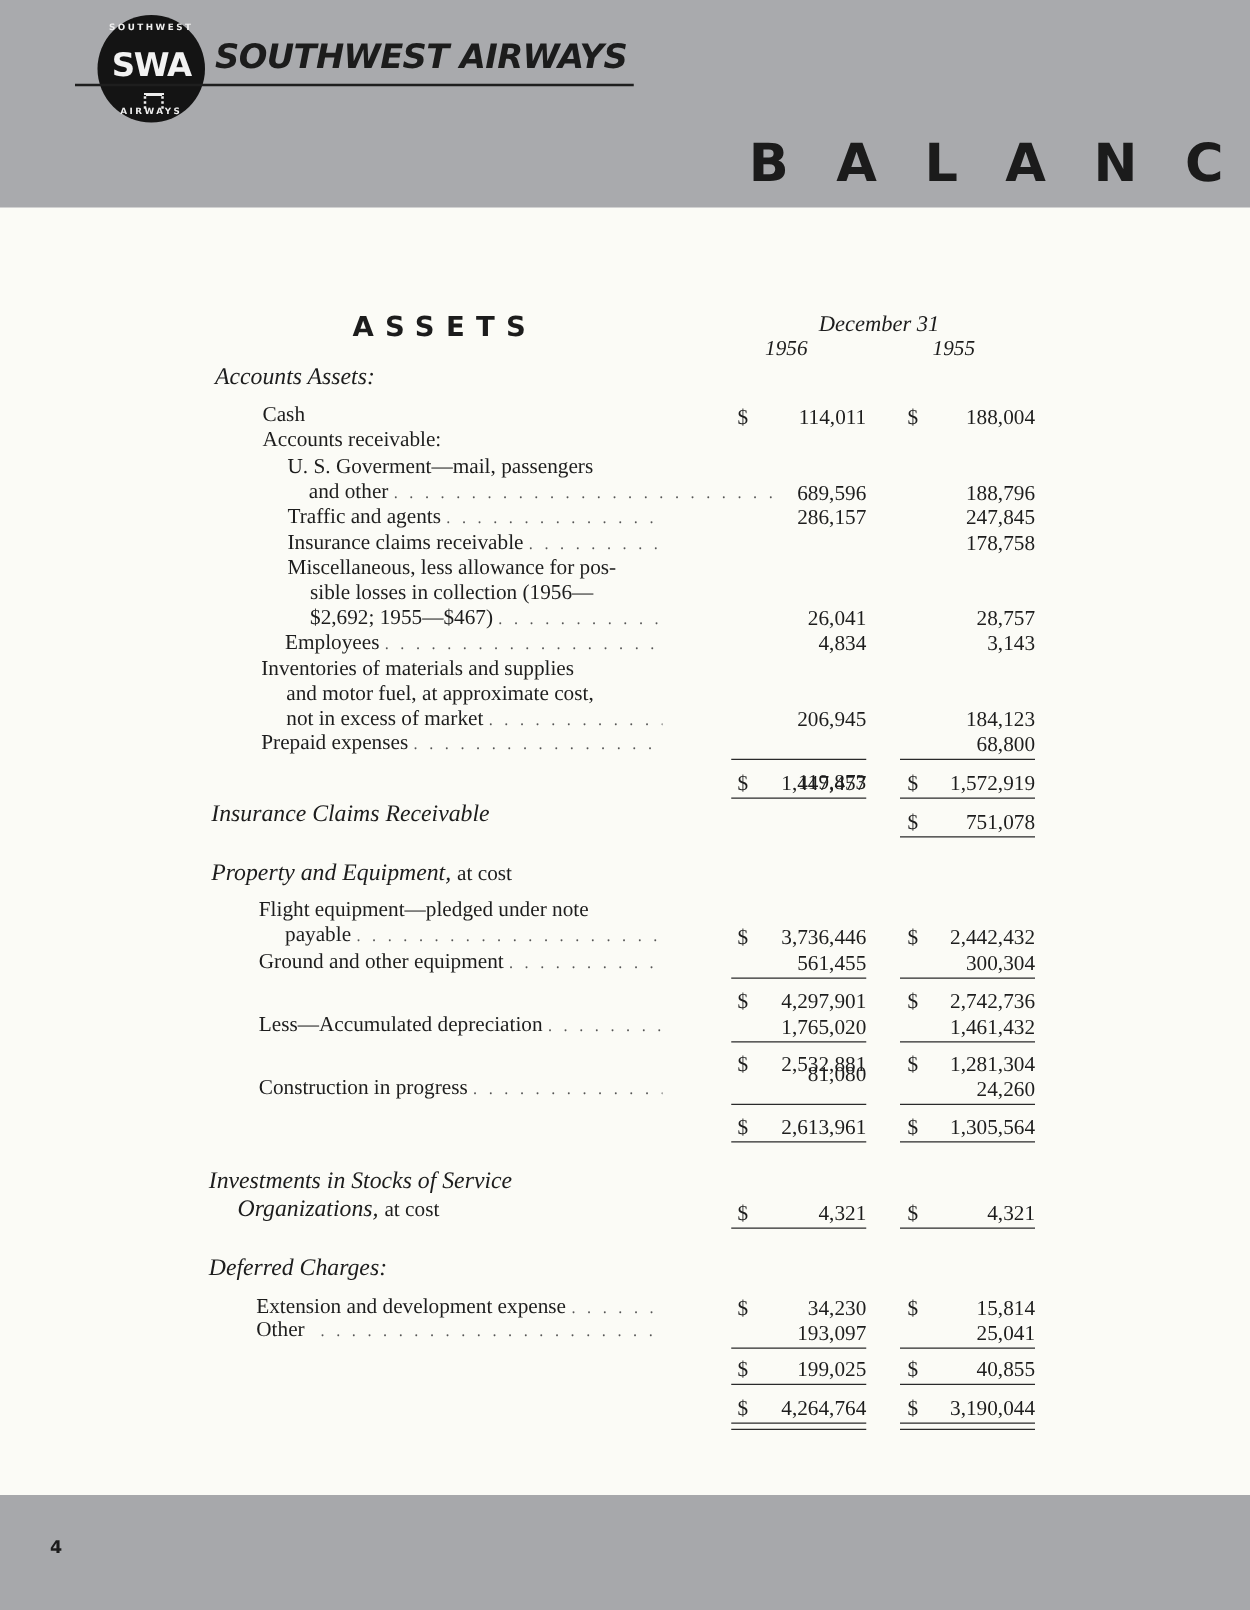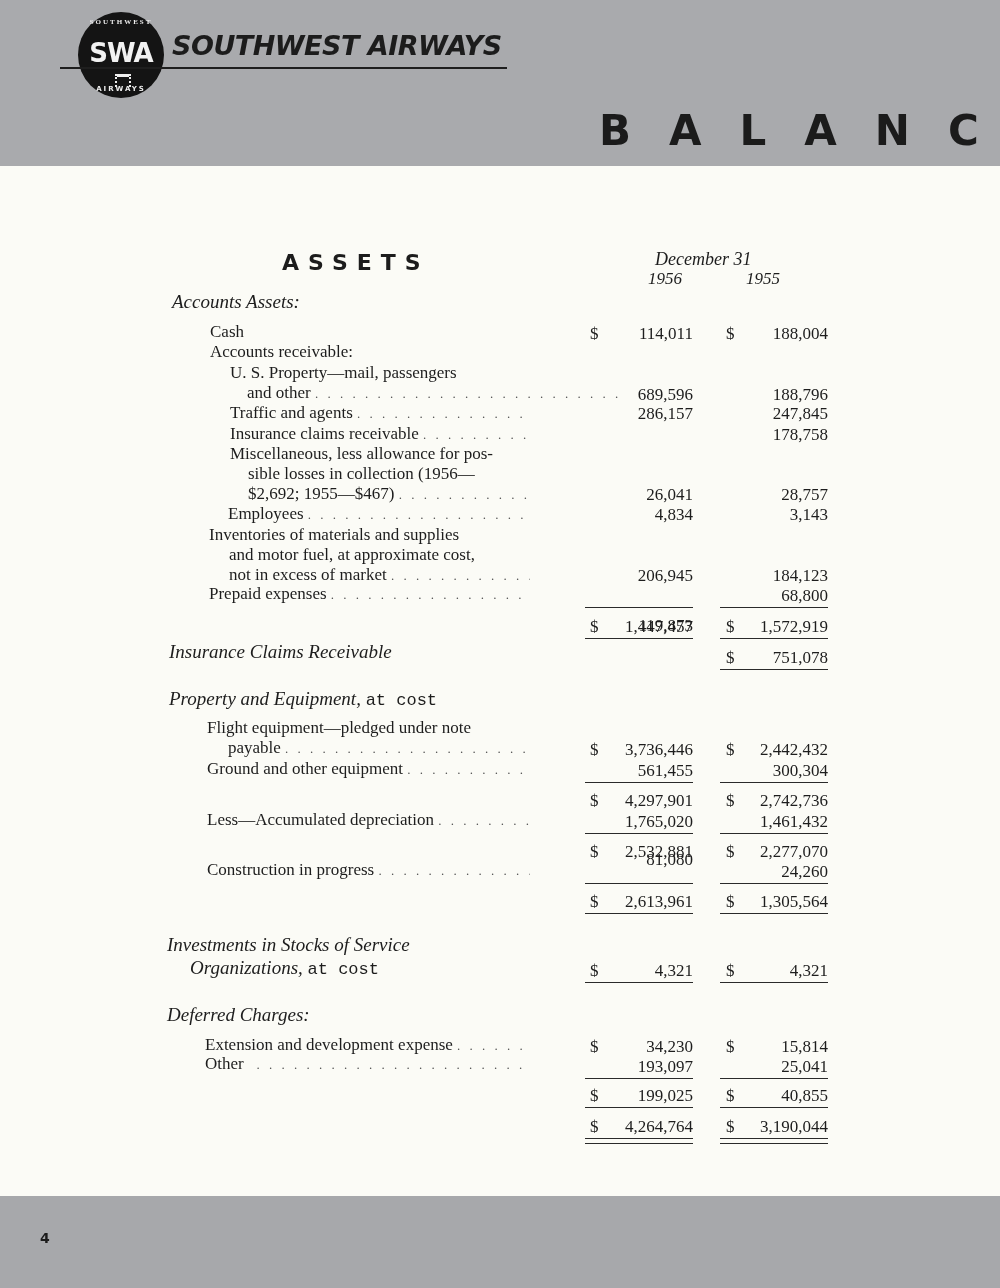--- a/index.html
+++ b/index.html
@@ -19,21 +19,21 @@
   }
   .logo {
     position: absolute; left: 78px; top: 12px; width: 86px; height: 86px;
     border-radius: 50%; background: #141414;
   }
   .logo .ring-top, .logo .ring-bot {
     position: absolute; left: 0; width: 86px; text-align: center;
     color: #eee; font-family: "DejaVu Sans", sans-serif; font-size: 7px;
     letter-spacing: 2px; font-weight: bold;
   }
-  .logo .ring-top { top: 6px; font-family: Liberation Serif, serif; }
+  .logo .ring-top { top: 6px; }
   .logo .ring-bot { bottom: 5px; }
   .logo .swa {
     position: absolute; left: 0; top: 26px; width: 86px; text-align: center;
     color: #f2f2f2; font-family: "DejaVu Sans", sans-serif; font-weight: bold;
     font-size: 26px; letter-spacing: -1px;
   }
   .logo .bird {
     position: absolute; left: 37px; top: 62px; width: 12px; height: 10px;
     border-top: 3px solid #eee; border-left: 2px dotted #eee; border-right: 2px dotted #eee;
   }
@@ -57,26 +57,26 @@
 
   .assets-head {
     position: absolute; left: 282px; top: 250px;
     font-family: "DejaVu Sans", sans-serif; font-weight: bold; font-size: 22px;
     letter-spacing: 9px; color: #1c1c1c;
   }
   .date-head {
     position: absolute; left: 655px; top: 249px; font-style: italic; font-size: 18px;
   }
   .yr { position: absolute; top: 269px; font-style: italic; font-size: 17px; }
-  .yr1 { left: 648px; }
+  .yr1 { left: 612px; }
   .yr2 { left: 746px; }
 
   .lbl { position: absolute; font-size: 17px; white-space: nowrap; line-height: 20px; }
   .sec { font-style: italic; font-size: 19px; }
-  .sec .plain { font-style: normal; font-size: 17px; font-family: Liberation Mono, monospace; }
+  .sec .plain { font-style: normal; font-size: 17px; }
   .dots { letter-spacing: 3px; color: #555; font-size: 13px; }
 
   .num {
     position: absolute; font-size: 17px; line-height: 20px; text-align: right; white-space: nowrap;
   }
   .c1 { left: 585px; width: 108px; }
   .c2 { left: 720px; width: 108px; }
   .dollar { position: absolute; font-size: 17px; line-height: 20px; }
   .d1 { left: 590px; }
   .d2 { left: 726px; }
@@ -106,21 +106,21 @@
 
 <div class="lbl sec" style="left:172px;top:292px">Accounts Assets:</div>
 
 <div class="lbl" style="left:210px;top:322px">Cash</div>
 <div class="dollar d1" style="top:324px">$</div>
 <div class="num c1" style="top:324px">114,011</div>
 <div class="dollar d2" style="top:324px">$</div>
 <div class="num c2" style="top:324px">188,004</div>
 
 <div class="lbl" style="left:210px;top:342px">Accounts receivable:</div>
-<div class="lbl" style="left:230px;top:363px">U. S. Property—mail, passengers</div>
+<div class="lbl" style="left:230px;top:363px">U. S. Goverment—mail, passengers</div>
 <div class="lbl" style="left:247px;top:383px"><span>and other</span> <span class="dots">. . . . . . . . . . . . . . . . . . . . . . . . .</span></div>
 <div class="num c1" style="top:385px">689,596</div>
 <div class="num c2" style="top:385px">188,796</div>
 
 <div class="lbl" style="left:230px;top:403px;width:300px;overflow:hidden"><span>Traffic and agents</span> <span class="dots">. . . . . . . . . . . . . . . . . . . . . . . . .</span></div>
 <div class="num c1" style="top:404px">286,157</div>
 <div class="num c2" style="top:404px">247,845</div>
 
 <div class="lbl" style="left:230px;top:424px;width:300px;overflow:hidden"><span>Insurance claims receivable</span> <span class="dots">. . . . . . . . . . . . . . . . . . . . . . . . .</span></div>
 <div class="num c2" style="top:425px">178,758</div>
@@ -180,21 +180,21 @@
 
 <div class="lbl" style="left:207px;top:810px;width:323px;overflow:hidden"><span>Less—Accumulated depreciation</span> <span class="dots">. . . . . . . . . . . . . . . . . . . . . . . . .</span></div>
 <div class="num c1" style="top:812px">1,765,020</div>
 <div class="num c2" style="top:812px">1,461,432</div>
 <div class="rule r1" style="top:833px"></div>
 <div class="rule r2" style="top:833px"></div>
 
 <div class="dollar d1" style="top:842px">$</div>
 <div class="num c1" style="top:842px">2,532,881</div>
 <div class="dollar d2" style="top:842px">$</div>
-<div class="num c2" style="top:842px">2,277,070</div>
+<div class="num c2" style="top:842px">1,281,304</div>
 
 <div class="lbl" style="left:207px;top:860px;width:323px;overflow:hidden"><span>Construction in progress</span> <span class="dots">. . . . . . . . . . . . . . . . . . . . . . . . .</span></div>
 <div class="num c1" style="top:850px">81,080</div>
 <div class="num c2" style="top:862px">24,260</div>
 <div class="rule r1" style="top:883px"></div>
 <div class="rule r2" style="top:883px"></div>
 
 <div class="dollar d1" style="top:892px">$</div>
 <div class="num c1" style="top:892px">2,613,961</div>
 <div class="dollar d2" style="top:892px">$</div>

